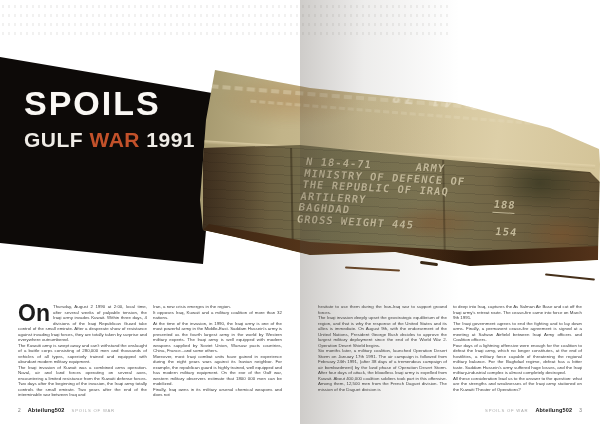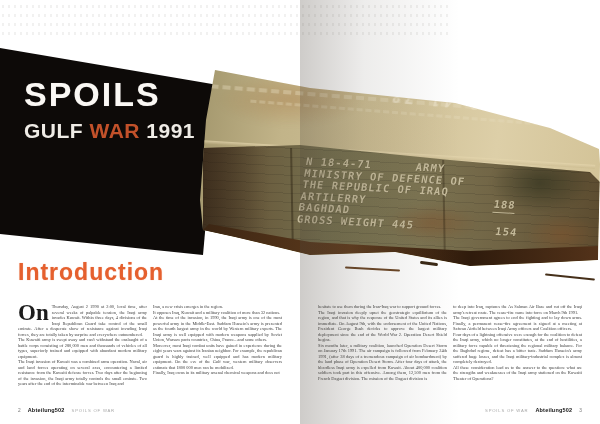--- a/index.html
+++ b/index.html
@@ -8,21 +8,21 @@
     font-family:"Liberation Sans",sans-serif;
   }
   
   .ghost-marks{
     position:absolute;left:0;top:2px;width:450px;height:38px;
     background-image:radial-gradient(rgba(90,80,70,0.10) 1px,transparent 1.2px);
     background-size:6px 9px;opacity:.8;
   }
   
   .title-block{
-    position:absolute;left:0;top:8px;width:222px;height:252px;
+    position:absolute;left:0;top:17px;width:222px;height:252px;
     clip-path:polygon(0 40px,218px 77px,203px 247px,0 226px);
     background:#0d0a08;
   }
   .title-text{position:absolute;left:24px;top:66px;color:#faf8f4;}
   .title-line{font-weight:bold;font-size:34px;line-height:40px;letter-spacing:2px;
     text-shadow:0 0 1px rgba(255,255,255,0.25);}
   .subtitle{font-size:21px;line-height:30px;font-weight:bold;letter-spacing:.5px;color:#efece6;margin-top:2px;white-space:nowrap;}
   .subtitle .accent{color:#c2512a;}
   
   .crate{
@@ -85,21 +85,21 @@
   .gutter-shadow{
     position:absolute;left:300px;top:0;width:160px;height:424px;z-index:60;pointer-events:none;
     background:linear-gradient(to right,rgba(80,72,62,0.28),rgba(80,72,62,0.10) 40%,rgba(80,72,62,0) 100%);
   }
   
   .intro-heading{
     position:absolute;left:18px;top:259px;
     font-size:23px;font-weight:bold;letter-spacing:1px;color:#e5602e;
     text-shadow:0 0 1px rgba(229,96,46,0.45);
   }
-  .col{position:absolute;top:304px;width:129px;font-size:4.4px;line-height:5.5px;color:#3d3d3d;text-align:justify;font-family:Liberation Serif, serif;}
+  .col{position:absolute;top:304px;width:129px;font-size:4.4px;line-height:5.5px;color:#3d3d3d;text-align:justify;}
   .col p{margin:0;}
   .col1{left:18px;} .col2{left:153px;} .col3{left:318px;} .col4{left:453px;}
   .dropcap{float:left;font-size:23px;line-height:18px;font-weight:bold;color:#1c1c1c;margin:0 3px 0 0;}
   
   .footer{position:absolute;top:407px;display:flex;align-items:center;gap:7px;font-size:4.5px;color:#8a8a8a;}
   .footer-left{left:18px;} .footer-right{right:18px;}
   .brand{font-weight:bold;font-size:5.5px;color:#141414;letter-spacing:.2px;}
   .running-title{font-size:4.2px;letter-spacing:.8px;color:#a7a7a7;}
   .pagenum{font-size:4.8px;color:#777;}
 </style>
@@ -140,21 +140,20 @@
       <div class="line">GROSS WEIGHT 445</div>
       <span class="n1">188</span>
       <span class="n2">154</span>
     </div>
     <div class="plank"></div>
   </div>
   <div class="splinter spl1"></div>
   <div class="splinter spl2"></div>
   <div class="splinter spl3"></div>
 
-  <div class="intro-heading">Introduction</div>
 
   <div class="col col1">
     <p><span class="dropcap">On</span><span>Thursday, August 2 1990 at 2:00, local time, after several weeks of palpable tension, the Iraqi army invades Kuwait. Within three days, 4 divisions of the Iraqi Republican Guard take control of the small emirate. After a desperate show of resistance against invading Iraqi forces, they are totally taken by surprise and everywhere outnumbered.</span></p>
     <p>The Kuwaiti army is swept away and can't withstand the onslaught of a battle corps consisting of 280,000 men and thousands of vehicles of all types, superiorly trained and equipped with abundant modern military equipment.</p>
     <p>The Iraqi invasion of Kuwait was a combined arms operation. Naval, air and land forces operating on several axes, encountering a limited resistance from the Kuwaiti defense forces. Two days after the beginning of the invasion, the Iraqi army totally controls the small emirate. Two years after the end of the interminable war between Iraq and</p>
   </div>
   <div class="col col2">
     <p>Iran, a new crisis emerges in the region.</p>
     <p>It opposes Iraq, Kuwait and a military coalition of more than 32 nations.</p>
     <p>At the time of the invasion, in 1990, the Iraqi army is one of the most powerful army in the Middle-East. Saddam Hussein's army is presented as the fourth largest army in the world by Western military experts. The Iraqi army is well equipped with modern weapons supplied by Soviet Union, Warsaw pacts countries, China, France...and some others.</p>

